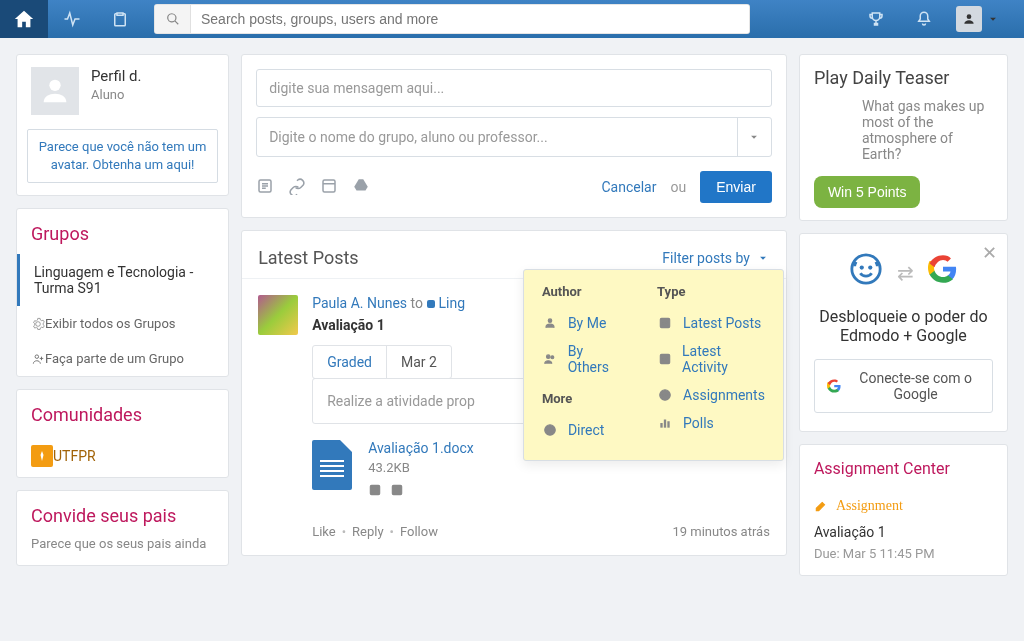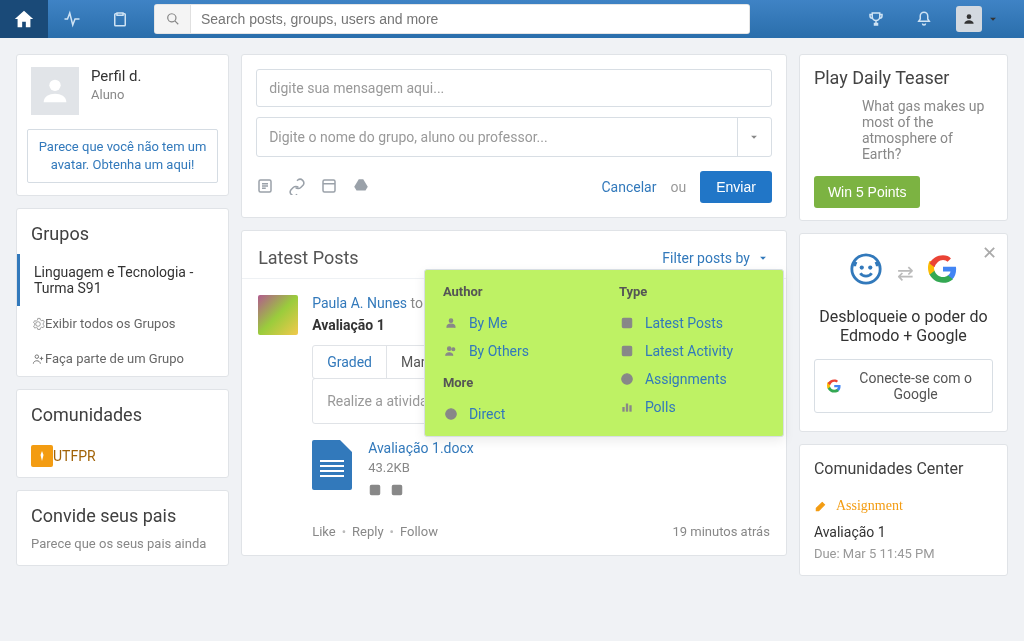--- a/index.html
+++ b/index.html
@@ -20,21 +20,21 @@
     .userbtn .avatar { width:26px; height:26px; background:#d3d9e0; border-radius:3px; display:flex; align-items:center; justify-content:center; }
 
     
     .wrap { display:flex; gap:12px; padding:16px; }
     .col-left { width:214px; display:flex; flex-direction:column; gap:12px; }
     .col-center { width:548px; display:flex; flex-direction:column; gap:12px; position:relative; }
     .col-right { width:210px; display:flex; flex-direction:column; gap:12px; }
 
     .card { background:#fff; border:1px solid #e0e3e7; border-radius:3px; }
     .card-pad { padding:12px 14px; }
-    .section-title { font-size:18px; color:#404040; padding:14px 14px 10px; }
+    .section-title { font-size:18px; color:#be185d; padding:14px 14px 10px; }
 
     
     .profile { display:flex; gap:12px; padding:12px 14px 8px; }
     .profile .avatar { width:48px; height:48px; background:#e1e4e8; display:flex; align-items:center; justify-content:center; }
     .profile .avatar svg { fill:#fff; }
     .profile .info .name { font-size:15px; color:#333; }
     .profile .info .role { font-size:13px; color:#888; margin-top:2px; }
     .avatar-prompt { margin:6px 10px 12px; border:1px solid #d5dce3; border-radius:2px; padding:8px 10px; text-align:center; font-size:13px; line-height:1.4; }
     .avatar-prompt span { color:#3279bb; }
 
@@ -84,29 +84,29 @@
     .attach .fileico::after { content:''; position:absolute; left:8px; right:8px; top:20px; height:2px; background:#fff; box-shadow:0 5px 0 #fff, 0 10px 0 #fff, 0 15px 0 #fff; }
     .attach .fmeta .fname { color:#3279bb; font-size:14px; }
     .attach .fmeta .fsize { color:#888; font-size:13px; margin-top:4px; }
     .attach .fmeta .facts { margin-top:8px; display:flex; gap:8px; color:#888; }
     .post-footer { display:flex; align-items:center; color:#888; font-size:13px; padding:8px 16px 16px 70px; gap:6px; }
     .post-footer .dot { color:#bbb; }
     .post-footer .time { margin-left:auto; }
     .hrline { height:1px; background:#eef1f4; }
 
     
-    .filter-dd { position:absolute; top:38px; right:2px; width:360px; background:#bef264; border:1px solid #d8dee4; box-shadow:0 4px 12px rgba(0,0,0,0.08); border-radius:3px; padding:14px 18px 8px; display:flex; gap:30px; z-index:50; }
+    .filter-dd { position:absolute; top:38px; right:2px; width:261px; background:#fef9c3; border:1px solid #d8dee4; box-shadow:0 4px 12px rgba(0,0,0,0.08); border-radius:3px; padding:14px 18px 16px; display:flex; gap:30px; z-index:50; }
     .filter-dd .col { flex:1; }
     .filter-dd .hdr { font-size:13px; font-weight:bold; color:#555; margin-bottom:10px; }
     .filter-dd .opt { display:flex; align-items:center; gap:10px; padding:6px 0; color:#3279bb; cursor:pointer; }
     .filter-dd .opt .oicon { width:16px; color:#888; display:flex; align-items:center; justify-content:center; }
 
     
     .teaser .q { color:#888; font-size:14px; margin-top:10px;margin-left:48px; }
-    .btn-green { background:#7cb342; color:#fff; border:none; padding:8px 14px; border-radius:3px; font-size:14px; cursor:pointer; margin-top:14px; }
+    .btn-green { background:#7cb342; color:#fff; border:none; padding:8px 14px; border-radius:8px; font-size:14px; cursor:pointer; margin-top:14px; }
     .close-x { position:absolute; right:10px; top:8px; color:#aaa; font-size:18px; cursor:pointer; }
     .gpromo { position:relative; padding:18px 14px; text-align:center; }
     .gpromo .icons { display:flex; align-items:center; justify-content:center; gap:14px; margin-bottom:14px; font-size:28px; }
     .gpromo .swap { color:#bbb; font-size:20px; }
     .gpromo-text { font-size:16px; color:#333; }
     .gbtn { margin-top:14px; border:1px solid #d8dee4; border-radius:3px; padding:10px 12px; display:flex; align-items:center; justify-content:center; gap:10px; color:#555; cursor:pointer; }
     .assign-line { padding:10px 14px; display:flex; align-items:center; gap:8px; color:#f39c12;font-family:Liberation Serif, serif; }
     .assign-body { padding:0 14px 14px; }
     .assign-body .atitle { color:#333; margin-bottom:6px; }
     .assign-body .adue { color:#999; font-size:13px; }
@@ -427,21 +427,21 @@
             <path fill="#4285F4" d="M45 24.5c0-1.6-.1-2.8-.4-4H24v7.3h12c-.3 2-1.6 5-5 7l7.6 5.9C43 37 45 31.3 45 24.5z"></path>
             <path fill="#34A853" d="M24 46c6.5 0 11.9-2.1 15.9-5.8l-7.6-5.9c-2 1.4-4.8 2.4-8.3 2.4-6.3 0-11.7-4.2-13.6-10H2.5v6.2C6.5 40.8 14.6 46 24 46z"></path>
             <path fill="#FBBC05" d="M10.4 26.7c-.5-1.4-.8-3-.8-4.7s.3-3.3.8-4.7V11H2.5C.9 14.3 0 18 0 22s.9 7.7 2.5 11z"></path>
             <path fill="#EA4335" d="M24 9.5c3.5 0 6 1.5 7.3 2.8l5.4-5.3C33.9 3.5 29.5 2 24 2 14.6 2 6.5 7.2 2.5 15l7.9 6.2C12.3 15.3 17.7 9.5 24 9.5z"></path>
           </svg>
         <span>Conecte-se com o Google</span>
       </div>
     </div>
 
     <div class="card">
-      <div class="section-title" style="font-size:16px;">Comunidades Center</div>
+      <div class="section-title" style="font-size:16px;">Assignment Center</div>
       <div class="assign-line">
         <svg class="i-sm" viewBox="0 0 24 24" fill="none" stroke="currentColor" stroke-width="2">
             <path d="M4 20h4l10-10-4-4L4 16zM14 6l4 4"></path>
           </svg>
         <span>Assignment</span>
       </div>
       <div class="assign-body">
         <div class="atitle">Avaliação 1</div>
         <div class="adue">Due: Mar 5 11:45 PM</div>
       </div>

